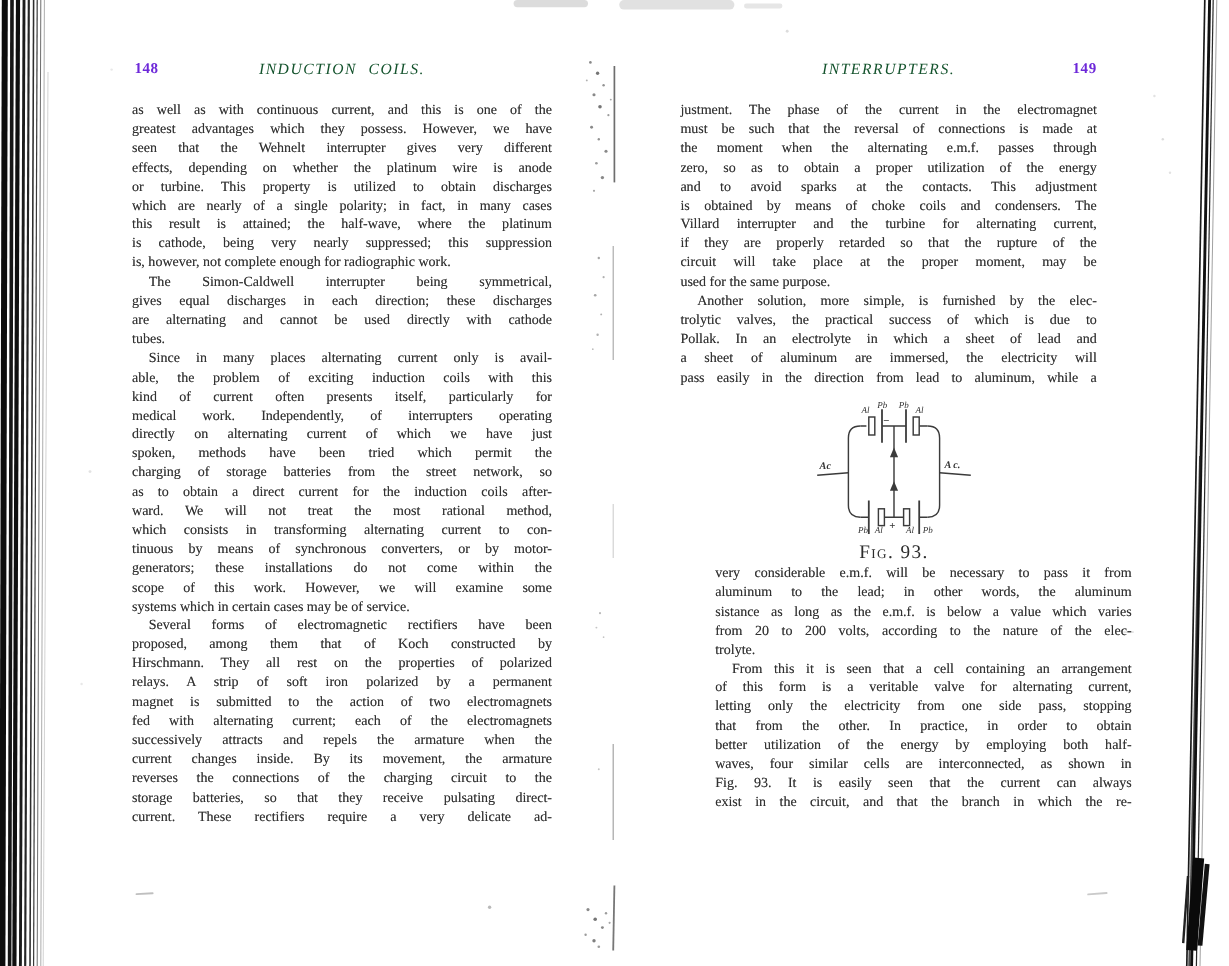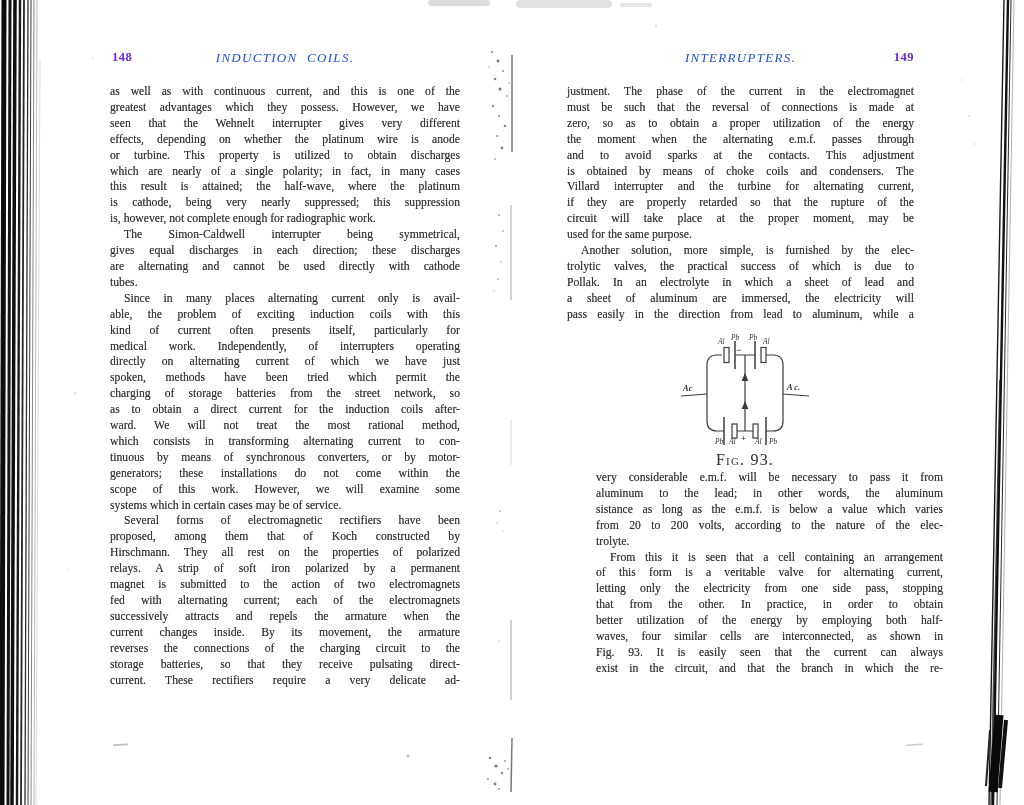--- a/index.html
+++ b/index.html
@@ -6,21 +6,21 @@
   body{
     width:1024px;height:805px;position:relative;overflow:hidden;
     background:#ffffff;
     font-family:"Liberation Serif","DejaVu Serif",serif;
   }
   .scan-layer{position:absolute;left:0;top:0;width:1024px;height:805px;pointer-events:none;}
   .page-col{position:absolute;}
   .page-header{position:relative;height:18px;margin-bottom:19px;}
   .page-num{position:absolute;top:0;font-size:12.5px;font-weight:bold;color:#6d28d9;letter-spacing:.5px;}
   .page-title{
-    text-align:center;font-style:italic;font-size:13px;color:#1d4ed8;
+    text-align:center;font-style:italic;font-size:13px;color:#14532d;
     letter-spacing:1.3px;word-spacing:5px;
   }
   .body-text{position:absolute;color:#323232;font-size:11.7px;}
   .line{
     line-height:15.92px;height:15.92px;white-space:normal;
     text-align:justify;text-align-last:justify;
     text-shadow:0 0 .45px rgba(40,40,40,.55);
   }
   .line.last{text-align-last:left;}
   .line.indent{text-indent:14px;}
@@ -177,22 +177,22 @@
 
 <div class="page-col" style="left:567px;top:50px;width:347px;">
   <div class="page-header">
     <div class="page-title">INTERRUPTERS.</div>
     <span class="page-num" style="right:0px;">149</span>
   </div>
 </div>
 <div class="body-text" style="left:567px;top:84px;width:347px;">
     <div class="line">justment.  The phase of the current in the electromagnet</div>
     <div class="line">must be such that the reversal of connections is made at</div>
+    <div class="line">the moment when the alternating e.m.f. passes through</div>
     <div class="line">zero, so as to obtain a proper utilization of the energy</div>
-    <div class="line">the moment when the alternating e.m.f. passes through</div>
     <div class="line">and to avoid sparks at the contacts.  This adjustment</div>
     <div class="line">is obtained by means of choke coils and condensers.  The</div>
     <div class="line">Villard interrupter and the turbine for alternating current,</div>
     <div class="line">if they are properly retarded so that the rupture of the</div>
     <div class="line">circuit will take place at the proper moment, may be</div>
     <div class="line last">used for the same purpose.</div>
     <div class="line indent">Another solution, more simple, is furnished by the elec-</div>
     <div class="line">trolytic valves, the practical success of which is due to</div>
     <div class="line">Pollak.  In an electrolyte in which a sheet of lead and</div>
     <div class="line">a sheet of aluminum are immersed, the electricity will</div>

